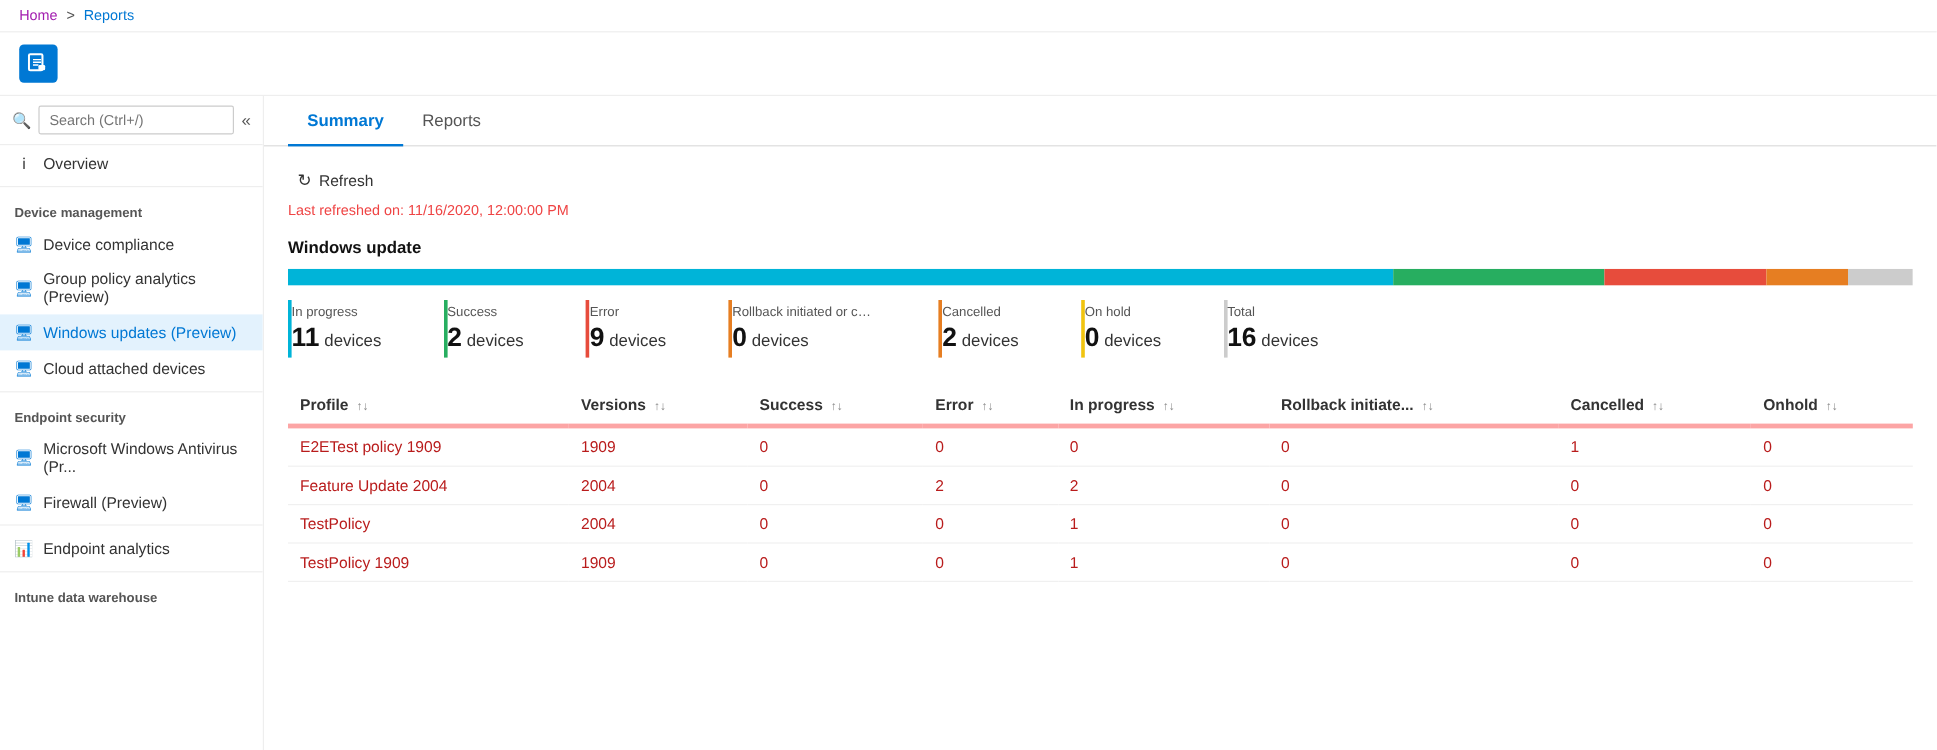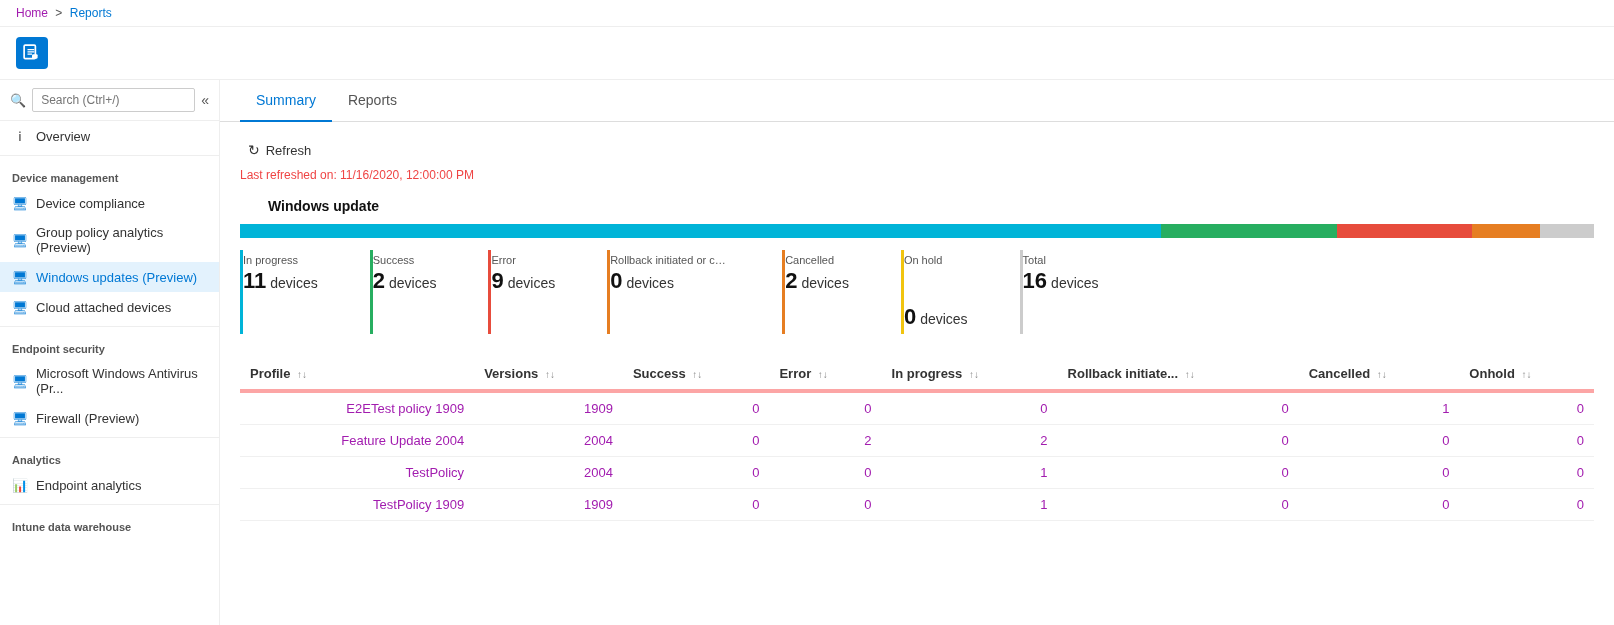--- a/index.html
+++ b/index.html
@@ -115,21 +115,21 @@
       padding: 12px 16px;
       cursor: pointer;
       font-size: 14px;
       color: #555;
       border-bottom: 2px solid transparent;
       margin-bottom: -1px;
     }
     .tab.active {
       color: #0078d4;
       border-bottom-color: #0078d4;
-      font-weight: 400;
+      font-weight: 700;
     }
 
     
     .content-area { padding: 16px 20px; }
 
     
     .refresh-row {
       display: flex;
       align-items: center;
       gap: 8px;
@@ -152,21 +152,20 @@
       color: #ef4444;
       margin-bottom: 16px;
     }
 
     
     .section-title {
       font-size: 14px;
       font-weight: 600;
       color: #111;
       margin-bottom: 10px;
-      margin-left: 28px;
     }
 
     
     .update-bar-container {
       width: 100%;
       height: 14px;
       display: flex;
       margin-bottom: 12px;
       border-radius: 0;
       overflow: hidden;
@@ -199,22 +198,21 @@
       font-weight: 700;
       color: #333;
       border-bottom: 4px solid #fca5a5;
       white-space: nowrap;
       cursor: pointer;
     }
     .data-table th .sort-icons { color: #888; font-size: 10px; margin-left: 3px; }
     .data-table td {
       padding: 8px 10px;
       border-bottom: 1px solid #f0f0f0;
-      color: #a21caf;
-      text-align: right;
+      color: #b91c1c;
     }
   </style>
 </head>
 <body>
 
 <div class="breadcrumb">
   <a href="#" style="color:#a21caf;text-decoration:none;">Home</a>
   <span>&gt;</span>
   <a href="#" style="color:#0078d4;text-decoration:none;">Reports</a>
 </div>
@@ -270,21 +268,20 @@
       <span class="item-icon" style="color:#0078d4;">🖥</span>
       <span>Microsoft Windows Antivirus (Pr...</span>
     </div>
     <div class="sidebar-item">
       <span class="item-icon" style="color:#0078d4;">🖥</span>
       <span>Firewall (Preview)</span>
     </div>
 
     <hr class="sidebar-divider">
 
-    <div class="sidebar-section-label">Analytics</div>
     <div class="sidebar-item">
       <span class="item-icon" style="color:#0078d4;">📊</span>
       <span>Endpoint analytics</span>
     </div>
 
     <hr class="sidebar-divider">
 
     <div class="sidebar-section-label">Intune data warehouse</div>
   </div>
 
@@ -346,21 +343,21 @@
             <span class="unit">devices</span>
           </div>
         </div>
         <div class="stat-item" style="border-left-color:#e67e22;">
           <span class="stat-label">Cancelled</span>
           <div class="stat-value">
             <span>2</span>
             <span class="unit">devices</span>
           </div>
         </div>
-        <div class="stat-item" style="border-left-color:#f1c40f;gap:36px;">
+        <div class="stat-item" style="border-left-color:#f1c40f;">
           <span class="stat-label">On hold</span>
           <div class="stat-value">
             <span>0</span>
             <span class="unit">devices</span>
           </div>
         </div>
         <div class="stat-item" style="border-left-color:#ccc;">
           <span class="stat-label">Total</span>
           <div class="stat-value">
             <span>16</span>

